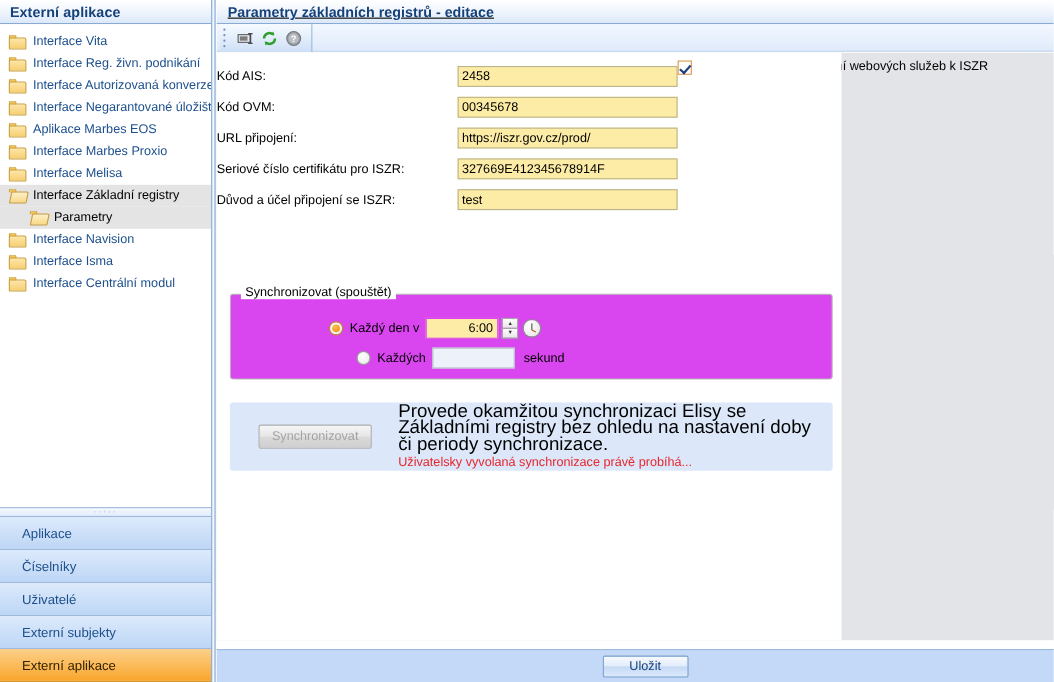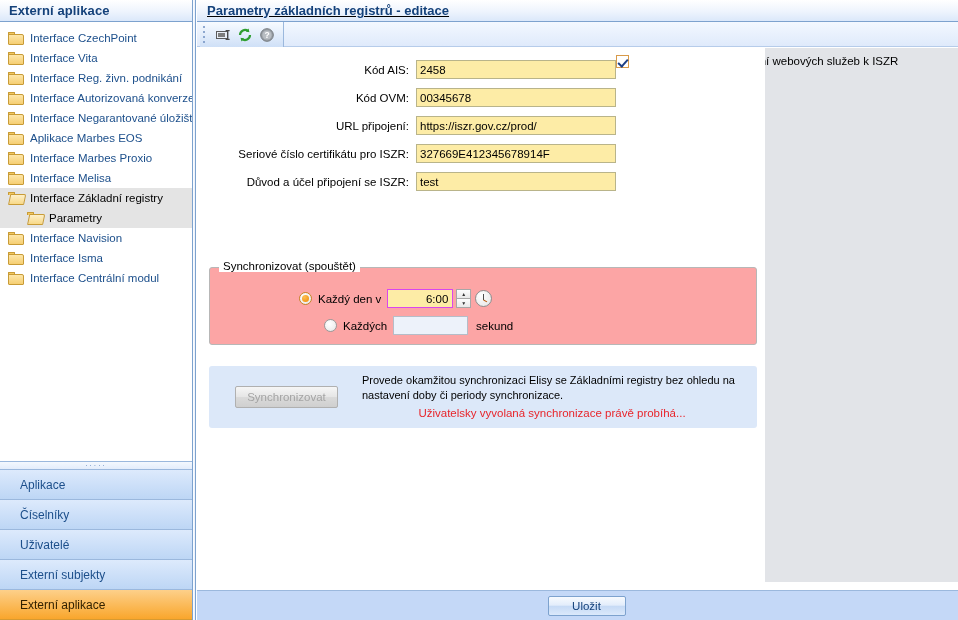--- a/index.html
+++ b/index.html
@@ -216,21 +216,21 @@
   
   #form { position: absolute; left: 0; top: 10px; width: 568px; }
   .frow {
     display: flex;
     align-items: center;
     height: 23px;
     margin-bottom: 5px;
   }
   .frow .flabel {
     width: 219px;
-    text-align: right;
+    text-align: left;
     padding-right: 7px;
     font-size: 11.5px;
     color: #000;
     white-space: nowrap;
   }
   .ftext {
     width: 200px;
     height: 19px;
     background: #fdeca6;
     border: 1px solid #b9b48a;
@@ -271,21 +271,21 @@
     color: #000;
   }
 
   
   #fset {
     position: absolute;
     left: 12px; top: 219px;
     width: 548px; height: 78px;
     border: 1px solid #b7b7b7;
     border-radius: 3px;
-    background: #fca5a5;
+    background: #d946ef;
   }
   #fset-legend {
     position: absolute;
     left: 9px; top: -8px;
     background: #ffffff;
     padding: 0 4px;
     font-size: 11.5px;
     color: #000;
   }
   .radiorow {
@@ -399,29 +399,28 @@
     font-size: 11.5px;
     display: flex; align-items: center; justify-content: center;
     flex: 0 0 auto;
     cursor: default;
   }
   #info-text {
     margin-left: 24px;
     line-height: 15px;
   }
   #info-text .d {
-    font-size: 11px;
+    font-size: 17px;
     color: #000;
     max-width: 380px;
   }
   #info-text .w {
     font-size: 11.5px;
     color: #e8252b;
     padding-top: 3px;
-    text-align: center;
   }
 
   
   #footer {
     position: absolute;
     left: 0; bottom: 0;
     width: 761px; height: 30px;
     background: #c4d8f7;
     border-top: 1px solid #9bb8dd;
     display: flex;
@@ -445,27 +444,20 @@
 
 <div id="app">
 
   <div id="sidebar">
 
     <div id="sidebar-header">
       <span class="title">Externí aplikace</span>
     </div>
 
     <div id="tree">
-        <div class="tree-item">
-          <span class="folder">
-            <span class="tab"></span>
-            <span class="body"></span>
-          </span>
-          <span class="lbl">Interface CzechPoint</span>
-        </div>
         <div class="tree-item">
           <span class="folder">
             <span class="tab"></span>
             <span class="body"></span>
           </span>
           <span class="lbl">Interface Vita</span>
         </div>
         <div class="tree-item">
           <span class="folder">
             <span class="tab"></span>

